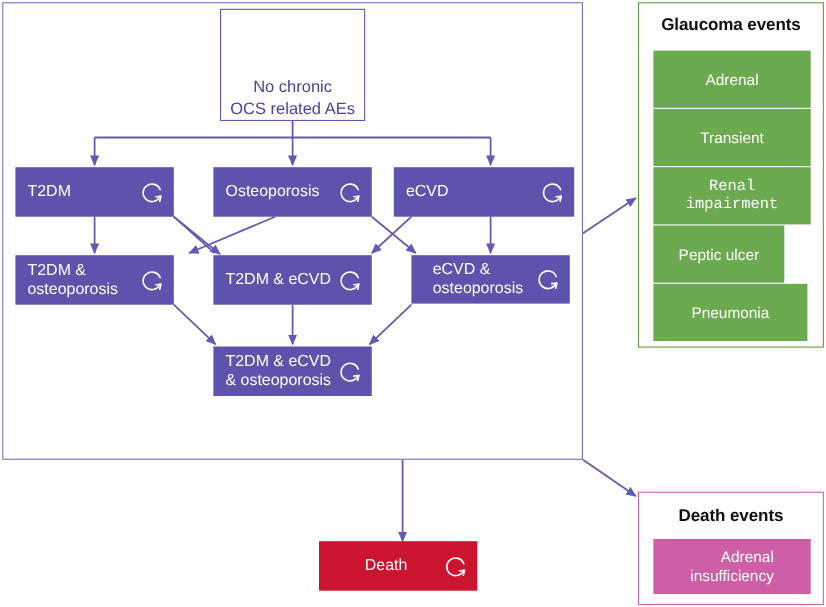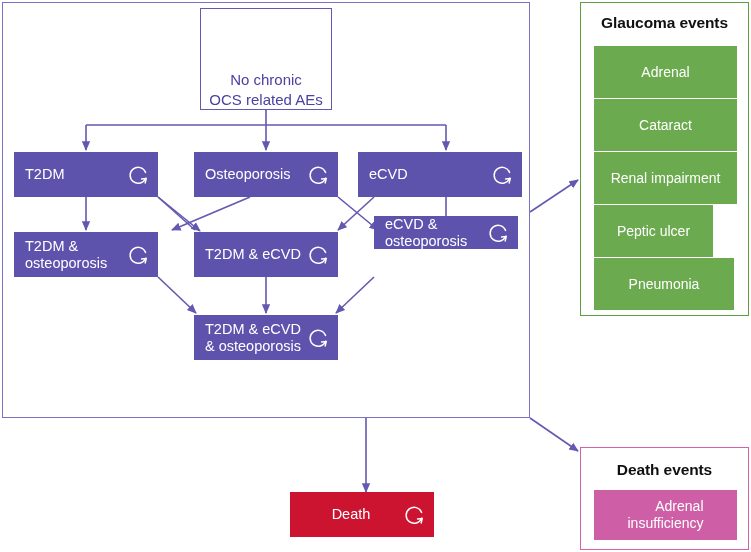--- a/index.html
+++ b/index.html
@@ -238,21 +238,21 @@
   <div class="state purple" style="left:194px; top:232px; width:144px; height:45px;">
     <span class="state-label">T2DM &amp; eCVD</span>
     <span class="self-loop">
       <svg viewBox="0 0 24 24" width="24" height="24" fill="none" stroke="#ffffff" stroke-width="1.5" stroke-linecap="round">
         <path d="M18.6,9.4 A8,8 0 1 0 18.6,15.2"></path>
         <path d="M14.6,15.9 L19.2,15.6 L18.2,19.9"></path>
       </svg>
     </span>
   </div>
 
-  <div class="state purple" style="left:374px; top:216px; width:144px; height:33px;">
+  <div class="state purple" style="left:374px; top:232px; width:144px; height:44px;justify-content:center;">
     <span class="state-label">eCVD &amp;
 osteoporosis</span>
     <span class="self-loop">
       <svg viewBox="0 0 24 24" width="24" height="24" fill="none" stroke="#ffffff" stroke-width="1.5" stroke-linecap="round">
         <path d="M18.6,9.4 A8,8 0 1 0 18.6,15.2"></path>
         <path d="M14.6,15.9 L19.2,15.6 L18.2,19.9"></path>
       </svg>
     </span>
   </div>
 
@@ -278,23 +278,23 @@
   </div>
 
   <div class="panel transient">
     <div class="panel-title">Glaucoma events</div>
   </div>
 
   <div class="state green" style="left:594px; top:46px; width:143px; height:52px;">
     <span class="state-label">Adrenal</span>
   </div>
   <div class="state green" style="left:594px; top:99px; width:143px; height:52px;">
-    <span class="state-label">Cataract</span>
-  </div>
-  <div class="state green" style="left:594px; top:152px; width:143px; height:52px;">
+    <span class="state-label">Transient</span>
+  </div>
+  <div class="state green" style="left:594px; top:152px; width:143px; height:52px;font-family:Liberation Mono, monospace;">
     <span class="state-label">Renal impairment</span>
   </div>
   <div class="state green" style="left:594px; top:205px; width:119px; height:52px;">
     <span class="state-label">Peptic ulcer</span>
   </div>
   <div class="state green" style="left:594px; top:258px; width:140px; height:52px;">
     <span class="state-label">Pneumonia</span>
   </div>
 
   <div class="panel other">

